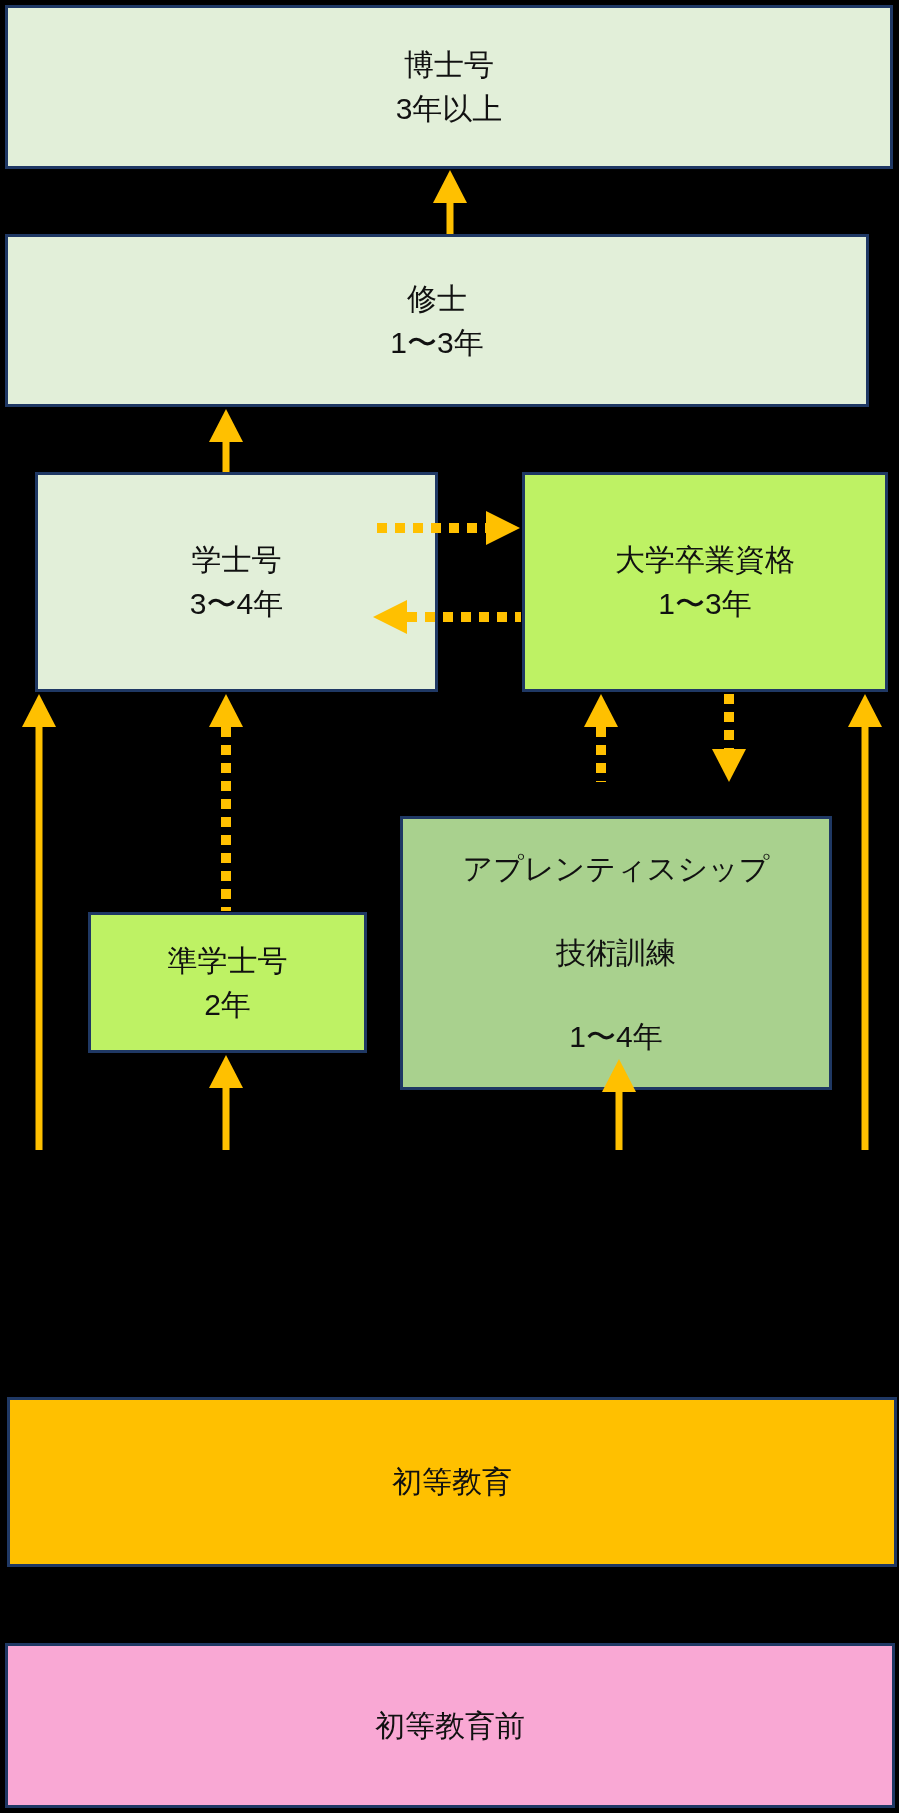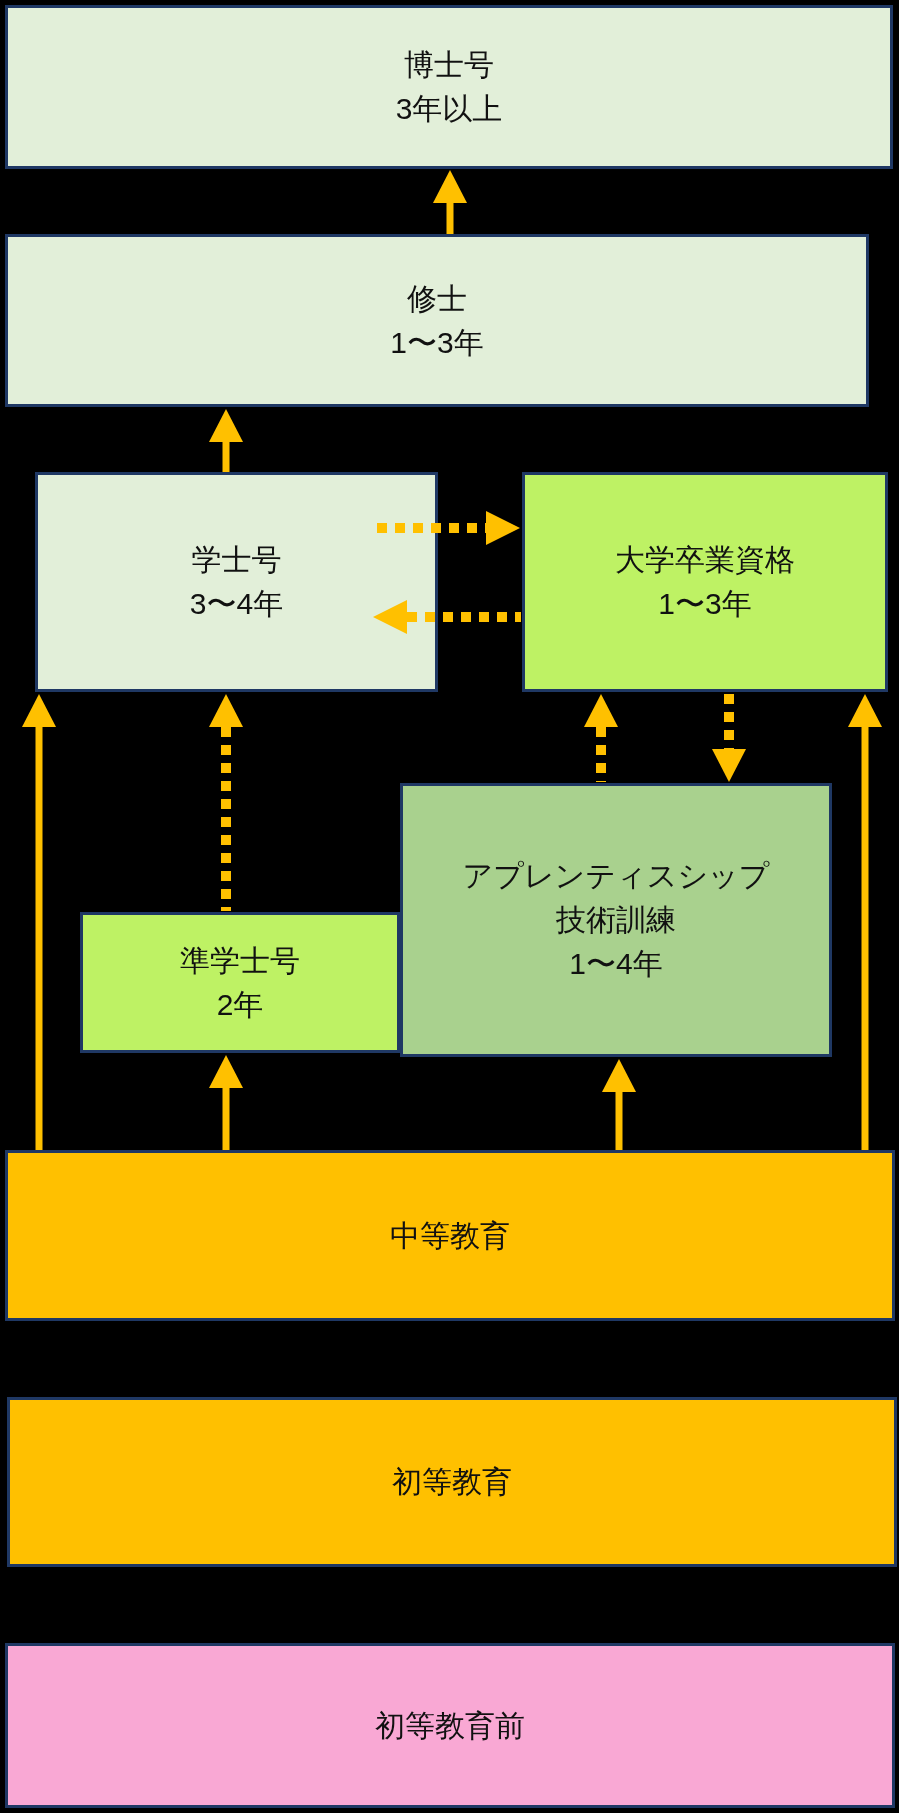--- a/index.html
+++ b/index.html
@@ -28,22 +28,22 @@
   .light-green{background:#E2EFD9;}
   .medium-green{background:#A9D18E;}
   .pale-green{background:#bef264;}
   .gold{background:#FFC000;}
   .salmon{background:#f9a8d4;}
 
   .box-doctorate   {left:5px;   top:5px;    width:888px; height:164px;}
   .box-masters     {left:5px;   top:234px;  width:864px; height:173px;}
   .box-bachelors   {left:19px;   top:472px;  width:403px; height:220px;margin-left:16px;}
   .box-univgrad    {left:522px; top:472px;  width:366px; height:220px;}
-  .box-apprentice  {left:400px; top:783px;  width:432px; height:274px;}
-  .box-associate   {left:80px;  top:912px;  width:320px; height:141px;}
+  .box-apprentice  {left:400px; top:816px;  width:432px; height:274px;gap:40px;}
+  .box-associate   {left:88px;  top:912px;  width:279px; height:141px;}
   .box-secondary   {left:5px;   top:1150px; width:890px; height:171px;}
   .box-primary     {left:7px;   top:1397px; width:890px; height:170px;}
   .box-preprimary  {left:5px;   top:1643px; width:890px; height:165px;}
 
   #arrows{position:absolute;left:0;top:0;pointer-events:none;}
   .arrow-line{stroke:#FFC000;stroke-width:7;}
   .arrow-dash{stroke:#FFC000;stroke-width:10;stroke-dasharray:10 8;fill:none;}
   .arrow-head{fill:#FFC000;}
 </style>
 </head>
@@ -75,23 +75,20 @@
     <span>アプレンティスシップ</span>
     <span>技術訓練</span>
     <span>1〜4年</span>
   </div>
 
   <div class="box pale-green box-associate">
     <span>準学士号</span>
     <span>2年</span>
   </div>
 
-  <div class="box gold box-secondary">
-    <span>中等教育</span>
-  </div>
 
   <div class="box gold box-primary">
     <span>初等教育</span>
   </div>
 
   <div class="box salmon box-preprimary">
     <span>初等教育前</span>
   </div>
 
   <svg id="arrows" width="899" height="1813" viewBox="0 0 899 1813">

